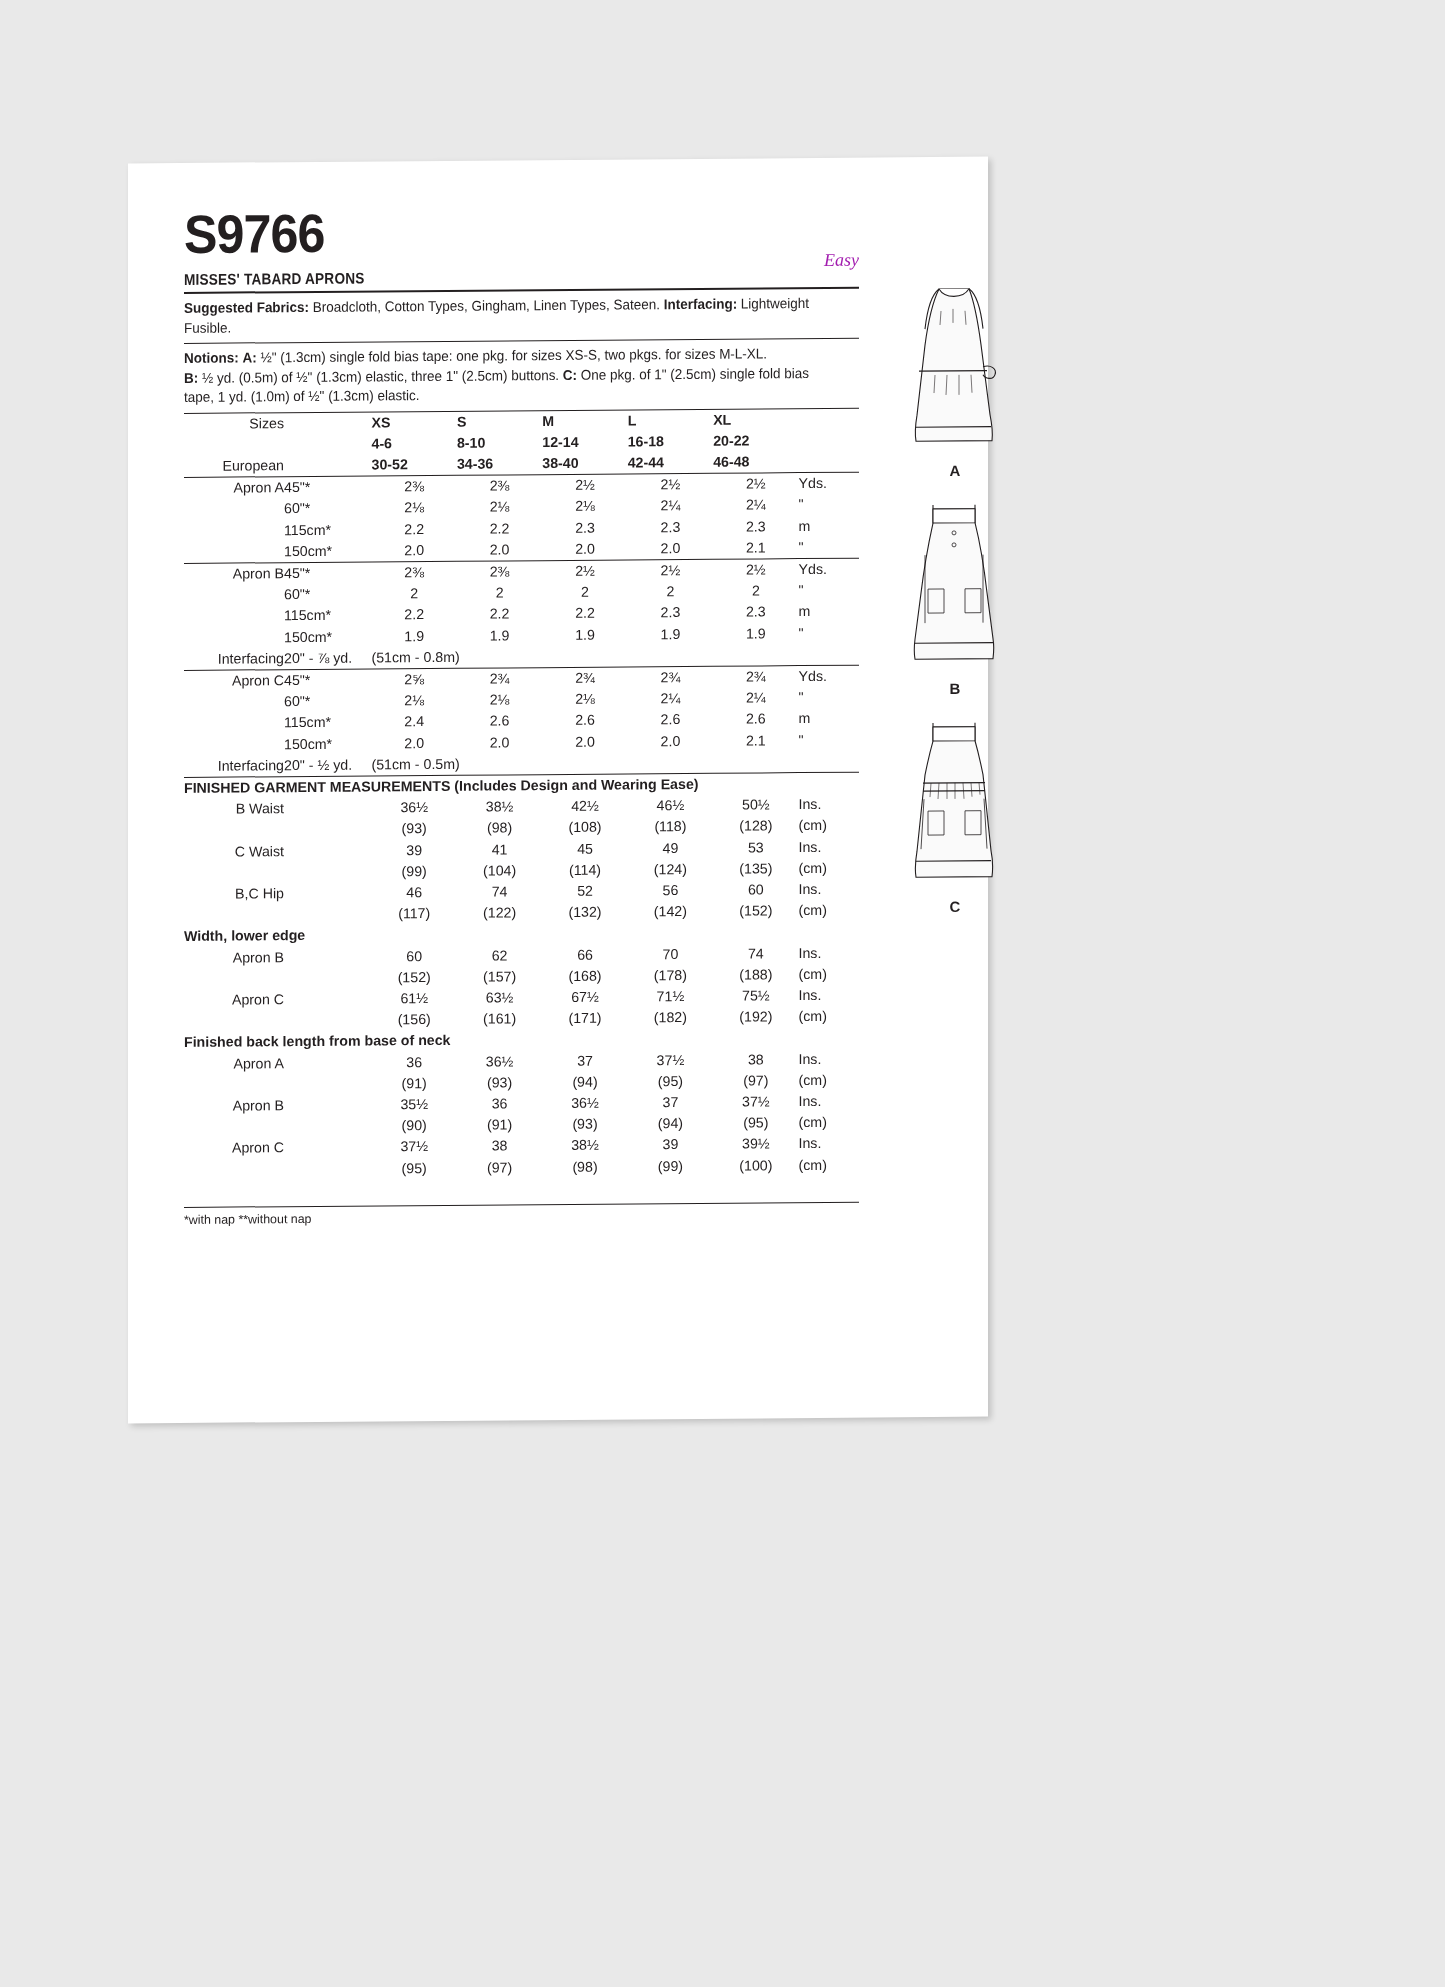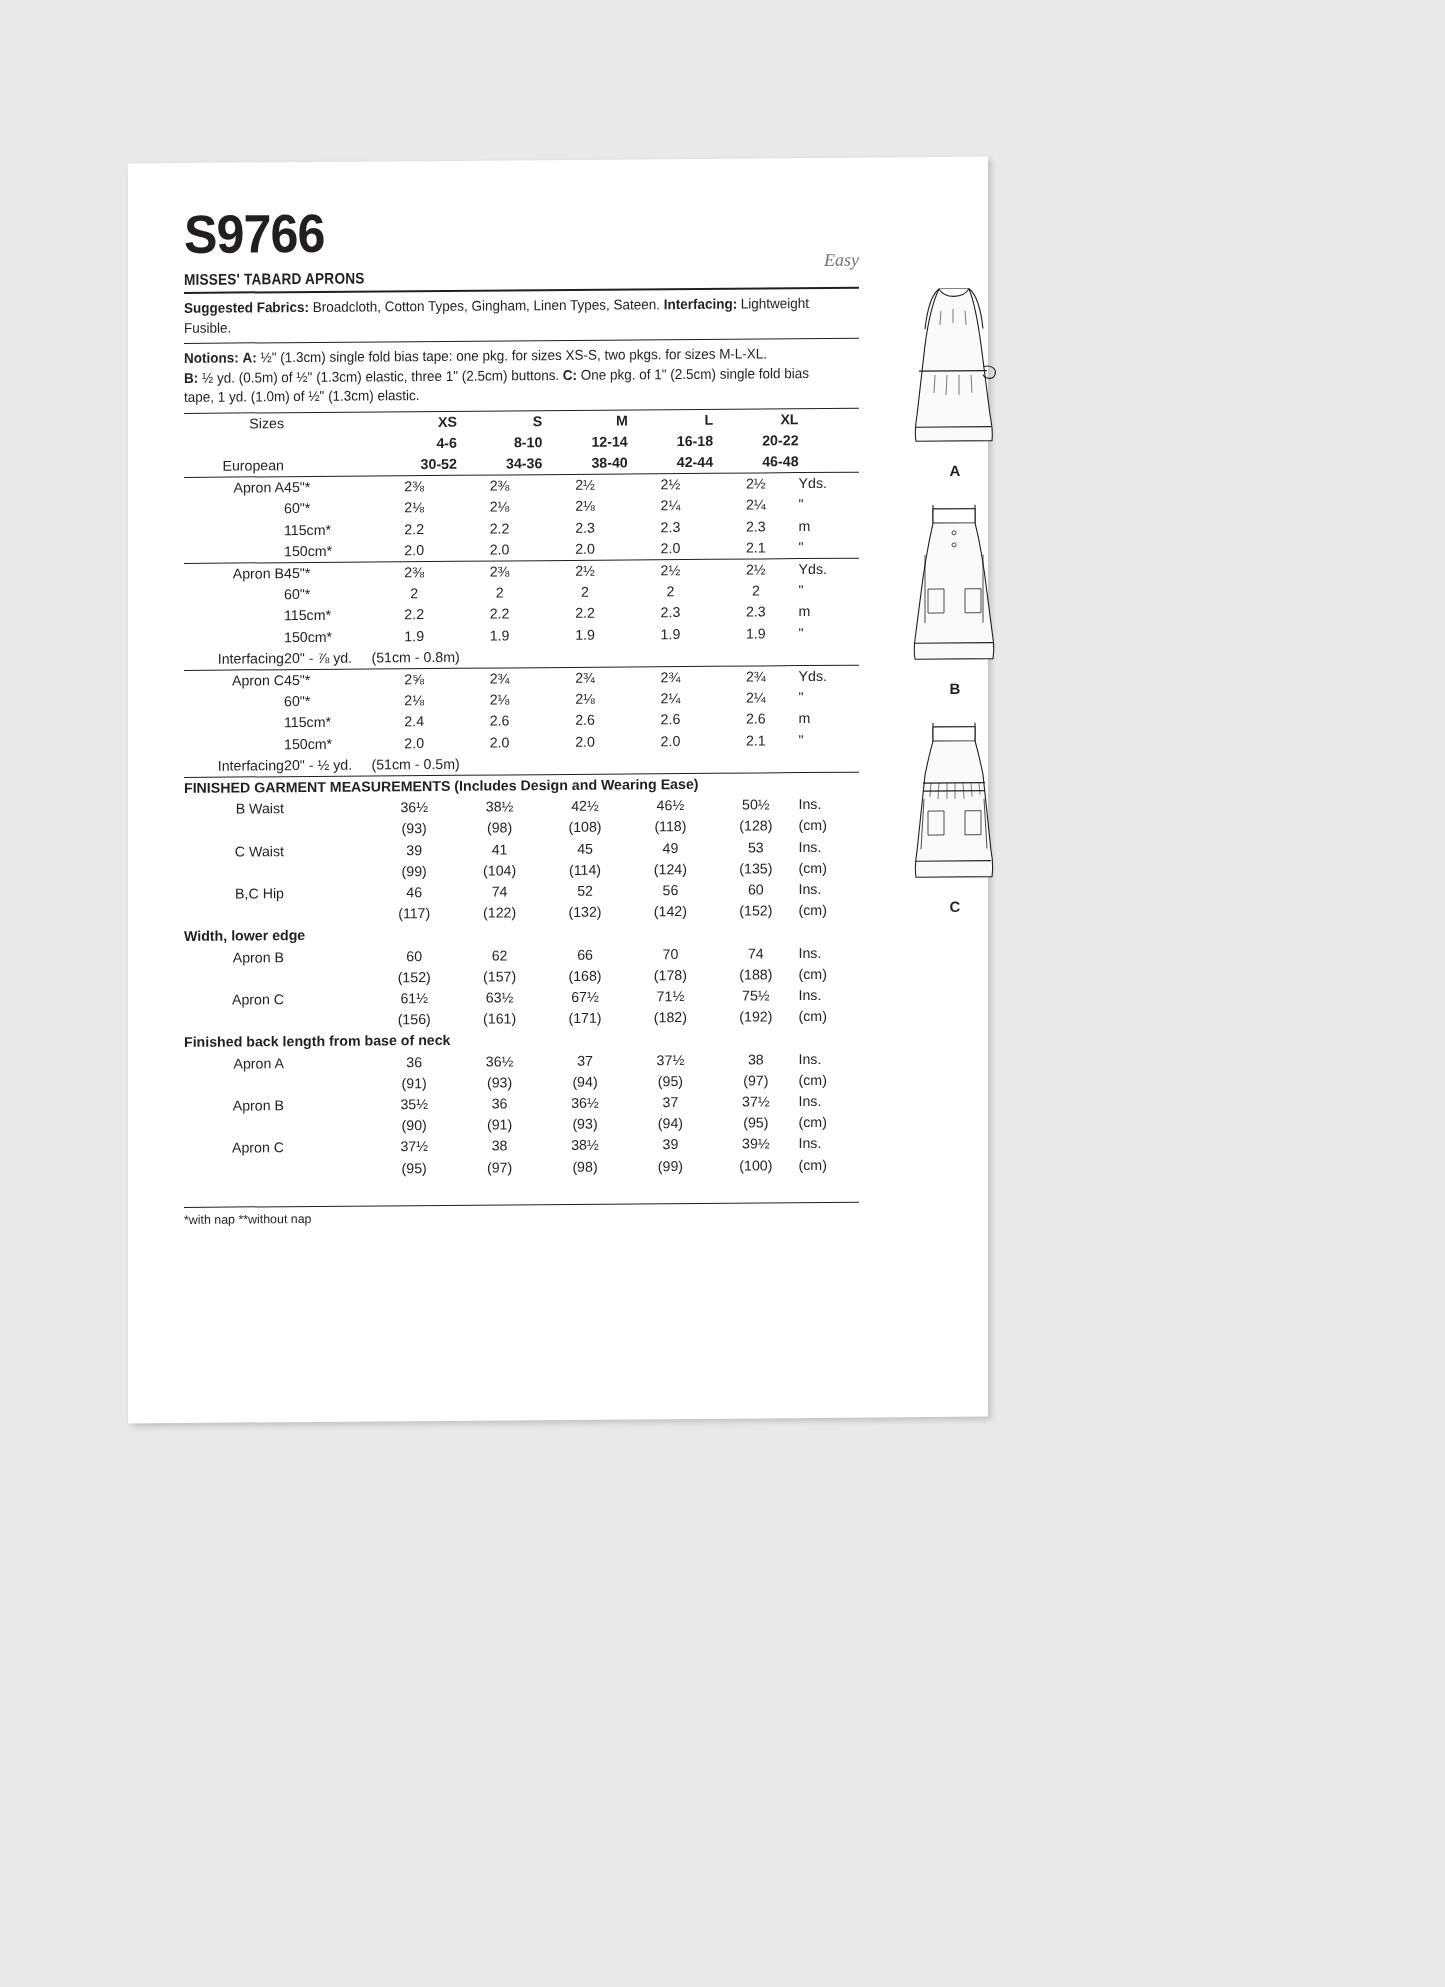--- a/index.html
+++ b/index.html
@@ -20,21 +20,21 @@
   .inner{position:absolute;left:56px;top:40px;width:675px;}
 
   
   .pattern-no{
     font-family:"Liberation Sans", sans-serif;
     font-weight:bold;font-size:54px;letter-spacing:-1px;color:#231f20;
     line-height:62px;margin:0;padding:0;
     transform:scaleX(0.93);transform-origin:left center;
   }
   .easy{
-    position:absolute;right:0;top:52px;font-size:18px;color:#737373;
+    position:absolute;right:0;top:52px;font-size:18px;color:#a21caf;
     font-family:"Liberation Serif", serif;font-style:italic;
   }
   .garment-title{
     font-weight:bold;font-size:15.5px;color:#231f20;letter-spacing:0.2px;
     transform:scaleX(0.88);transform-origin:left center;
     margin-top:6px;
   }
   .rule-thick{border-top:2.4px solid #231f20;margin-top:3px;}
   .rule-thin{border-top:1.2px solid #231f20;}
 
@@ -48,21 +48,21 @@
   table.specs{
     border-collapse:collapse;width:675px;font-size:14.2px;color:#231f20;
     table-layout:fixed;
   }
   table.specs td{padding:1px 0;vertical-align:baseline;line-height:19.2px;}
   .c-label{width:96px;text-align:right;}
   .c-width{width:84px;text-align:left;}
   .c-size{width:82px;text-align:center;}
   .c-unit{width:58px;text-align:left;}
   .bold{font-weight:normal;}
-  .hdr-size{font-weight:bold;text-align:right;}
+  .hdr-size{font-weight:bold;text-align:left;}
   .row-top-rule td{border-top:1.6px solid #231f20;}
   .span-note{text-align:left;}
   .sect-head{font-weight:bold;text-align:left;}
 
   .footnote-rule{border-top:1.8px solid #231f20;margin-top:26px;}
   .footnote{font-size:12.4px;color:#231f20;margin-top:5px;}
 
   
   .illo-col{position:absolute;left:752px;top:118px;width:150px;}
   .illo{position:relative;margin-bottom:6px;text-align:center;}

